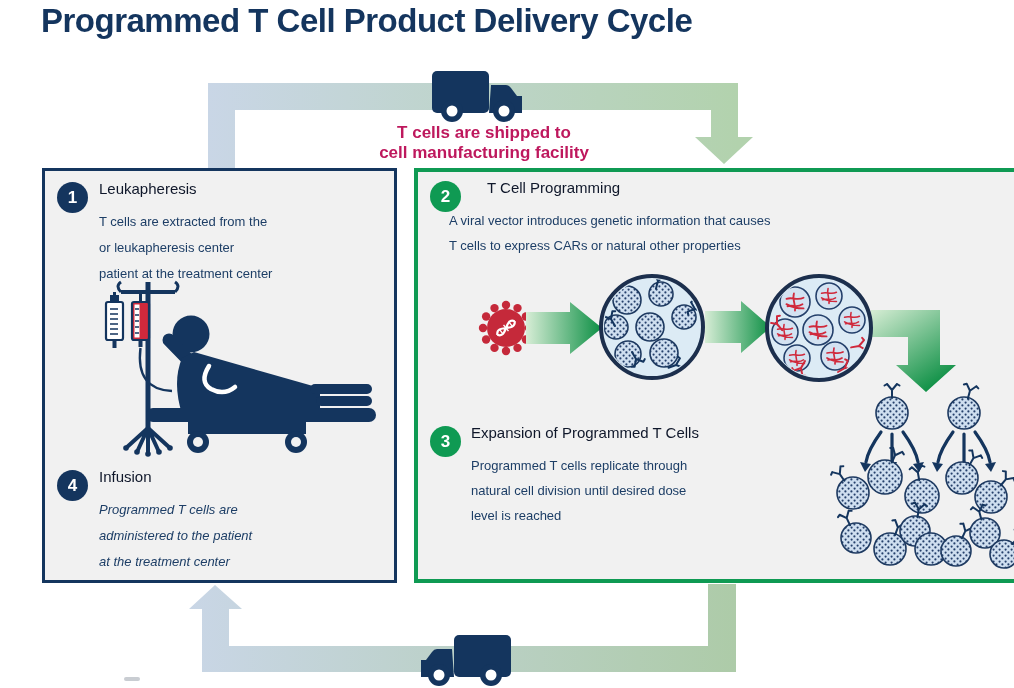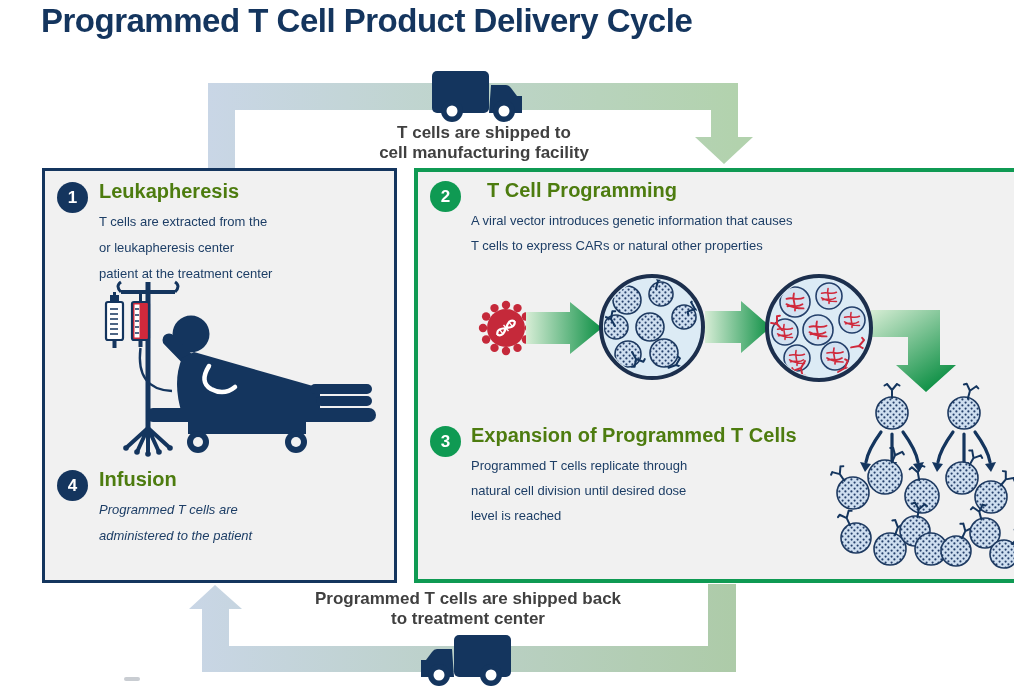--- a/index.html
+++ b/index.html
@@ -12,24 +12,24 @@
   .box{position:absolute;background:#f1f1f1;z-index:1;box-sizing:border-box;}
   .box-left{left:14px;top:168px;width:355px;height:415px;border:3px solid #14355e;}
   .box-right{left:386px;top:168px;width:616px;height:415px;border:4px solid #0f9a53;}
   .art{z-index:2;}
   .txt{position:absolute;z-index:3;}
   .badge{position:absolute;z-index:3;width:31px;height:31px;border-radius:50%;
          display:flex;align-items:center;justify-content:center;
          color:#ffffff;font-size:17px;font-weight:bold;}
   .badge-navy{background:#14355e;}
   .badge-green{background:#0f9a53;}
-  .step-title{font-size:20px;font-weight:bold;color:#4d7c0f;white-space:nowrap;}
+  .step-title{font-size:15px;font-weight:normal;color:#0f172a;white-space:nowrap;}
   .body-line{font-size:13px;line-height:26px;color:#1d3e66;white-space:nowrap;}
   .body-sm .body-line{line-height:25px;}
-  .ship-label{font-size:17px;font-weight:bold;line-height:20px;text-align:center;color:#404040;}
+  .ship-label{font-size:17px;font-weight:bold;line-height:20px;text-align:center;color:#be185d;}
   .artifact{position:absolute;left:96px;top:677px;width:16px;height:4px;background:#c9cdd2;
             border-radius:2px;z-index:0;}
 </style>
 </head>
 <body>
 
 <div class="canvas">
 
   <svg class="bands" viewBox="0 0 1014 688">
     <defs>
@@ -58,43 +58,40 @@
 
   <div class="box box-left"></div>
   <div class="box box-right"></div>
 
   <div class="page-title txt">Programmed T Cell Product Delivery Cycle</div>
 
   <div class="txt ship-label" style="left:300px;top:123px;width:312px;">
     <div>T cells are shipped to</div>
     <div>cell manufacturing facility</div>
   </div>
-  <div class="txt ship-label" style="left:230px;top:589px;width:420px;">
-    <div>Programmed T cells are shipped back</div>
-    <div>to treatment center</div>
-  </div>
 
   <div class="badge badge-navy" style="left:29px;top:182px;">1</div>
   <div class="txt step-title" style="left:71px;top:180px;">Leukapheresis</div>
   <div class="txt" style="left:71px;top:209px;">
     <div class="body-line">T cells are extracted from the</div>
     <div class="body-line">or leukapheresis center</div>
     <div class="body-line">patient at the treatment center</div>
   </div>
 
   <div class="badge badge-navy" style="left:29px;top:470px;">4</div>
   <div class="txt step-title" style="left:71px;top:468px;">Infusion</div>
   <div class="txt" style="left:71px;top:497px;font-style:italic;">
     <div class="body-line">Programmed T cells are</div>
     <div class="body-line">administered to the patient</div>
+    <div class="body-line">at the treatment center</div>
   </div>
 
   <div class="badge badge-green" style="left:402px;top:181px;">2</div>
   <div class="txt step-title" style="left:459px;top:179px;">T Cell Programming</div>
-  <div class="txt body-sm" style="left:443px;top:208px;">
+  <div class="txt body-sm" style="left:421px;top:208px;">
     <div class="body-line">A viral vector introduces genetic information that causes</div>
     <div class="body-line">T cells to express CARs or natural other properties</div>
   </div>
 
   <div class="badge badge-green" style="left:402px;top:426px;">3</div>
   <div class="txt step-title" style="left:443px;top:424px;">Expansion of Programmed T Cells</div>
   <div class="txt body-sm" style="left:443px;top:453px;">
     <div class="body-line">Programmed T cells replicate through</div>
     <div class="body-line">natural cell division until desired dose</div>
     <div class="body-line">level is reached</div>

